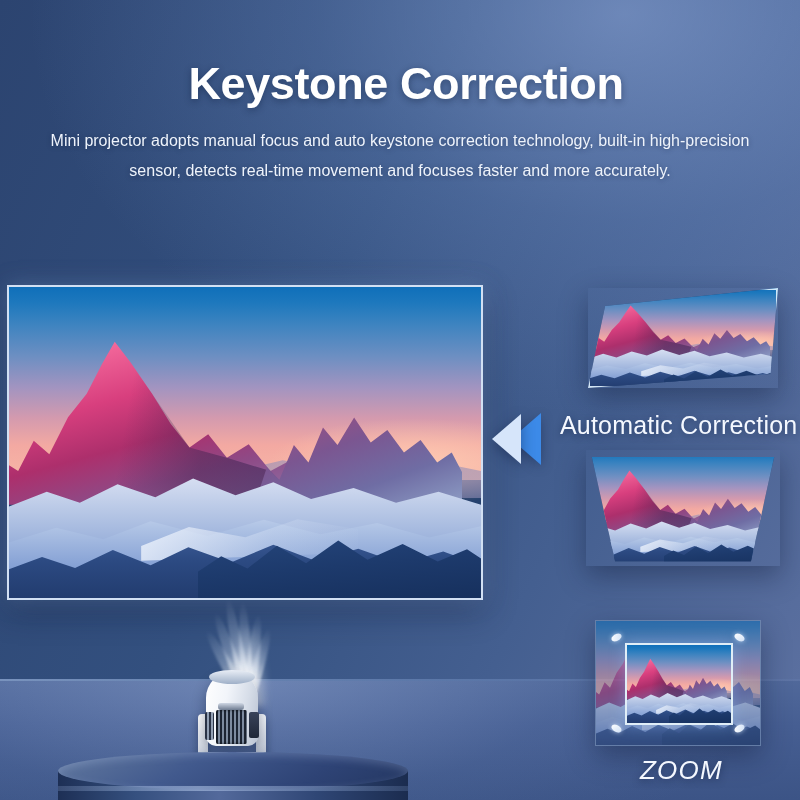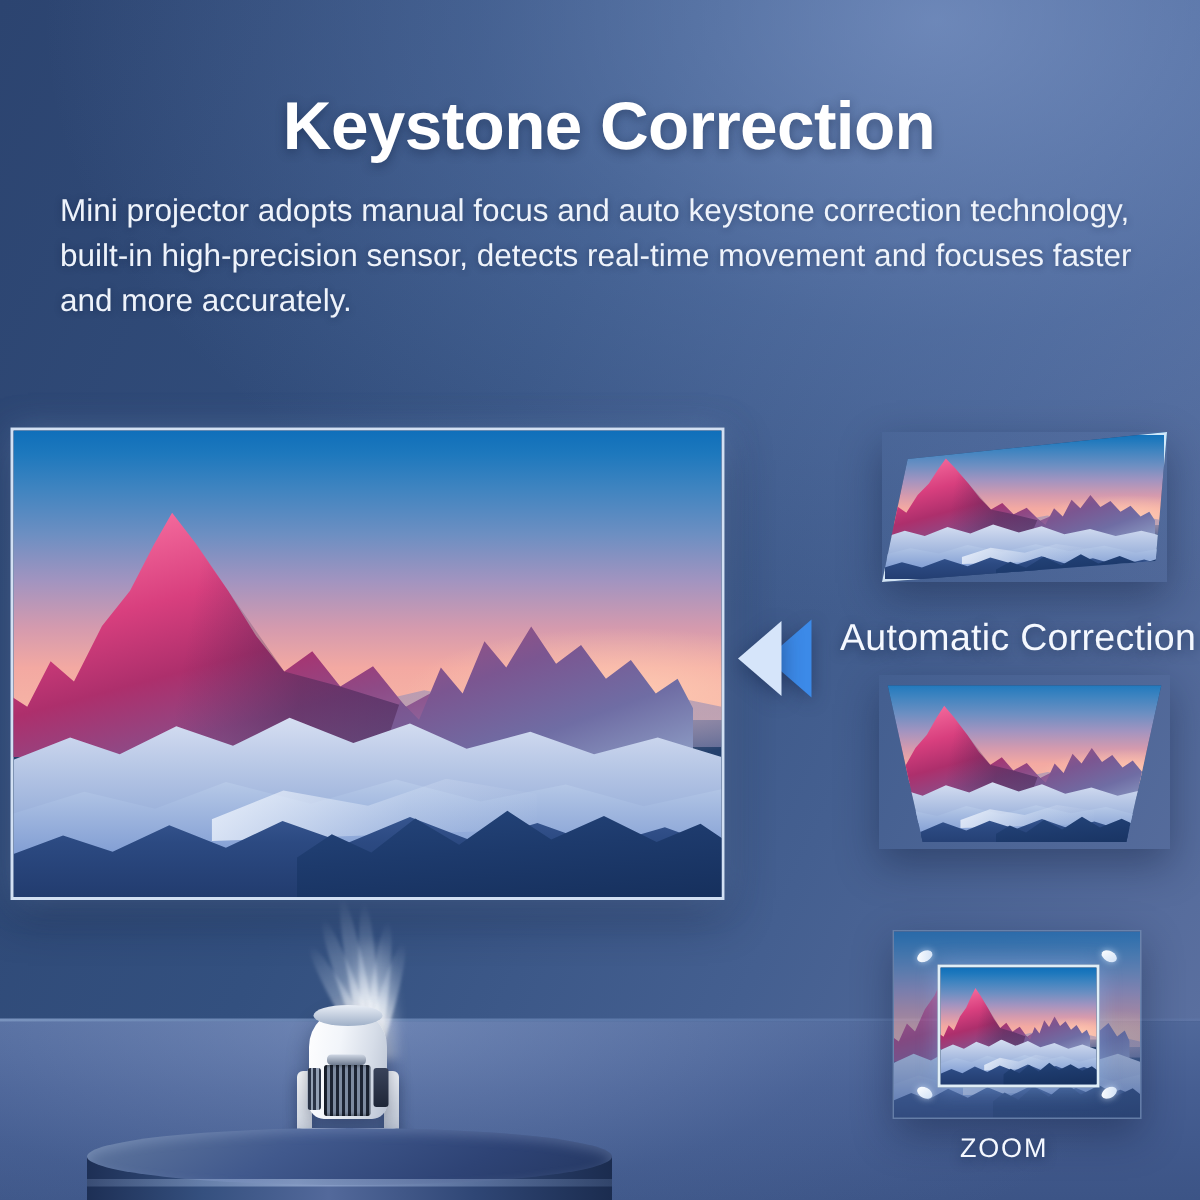--- a/index.html
+++ b/index.html
@@ -29,22 +29,22 @@
   }
 
   
   .headline{
     position:absolute;left:0;top:58px;width:728px;text-align:center;
     font-size:45px;font-weight:bold;color:#ffffff;letter-spacing:-.4px;
     text-shadow:0 2px 7px rgba(14,28,60,.45);
     margin-left:42px;
   }
   .subcopy{
-    position:absolute;left:40px;top:126px;width:720px;text-align:left;
-    font-size:21px;line-height:30px;color:#eef3fb;font-weight:normal;
+    position:absolute;left:40px;top:126px;width:720px;text-align:center;
+    font-size:16px;line-height:30px;color:#eef3fb;font-weight:normal;
     text-shadow:0 1px 5px rgba(14,28,60,.40);
   }
 
   
   .screen{
     position:absolute;left:7px;top:285px;width:472px;height:311px;
     border:2px solid rgba(226,238,255,.92);
     box-shadow:0 0 22px rgba(150,185,240,.30),0 10px 30px rgba(10,22,50,.45);
     overflow:hidden;background:#24406d;
   }
@@ -177,21 +177,21 @@
     filter:drop-shadow(0 3px 7px rgba(10,25,60,.45));
   }
 
   
   .label{
     position:absolute;color:#f4f8ff;font-weight:normal;
     text-shadow:0 2px 7px rgba(12,26,58,.50);
     white-space:nowrap;
   }
   #label-auto{left:560px;top:411px;font-size:25px;letter-spacing:.2px;text-align:center;}
-  #label-zoom{left:640px;top:755px;font-size:18px;letter-spacing:1.2px;}
+  #label-zoom{left:640px;top:755px;font-size:26px;letter-spacing:1.2px;font-style:italic;}
 
   
   .beam{
     position:absolute;left:170px;top:592px;width:150px;height:110px;
     pointer-events:none;
   }
   .ray{
     position:absolute;bottom:0;left:72px;
     width:12px;height:100px;
     background:linear-gradient(0deg,rgba(255,255,255,.92),rgba(235,244,255,.30) 55%,rgba(220,235,255,0));

